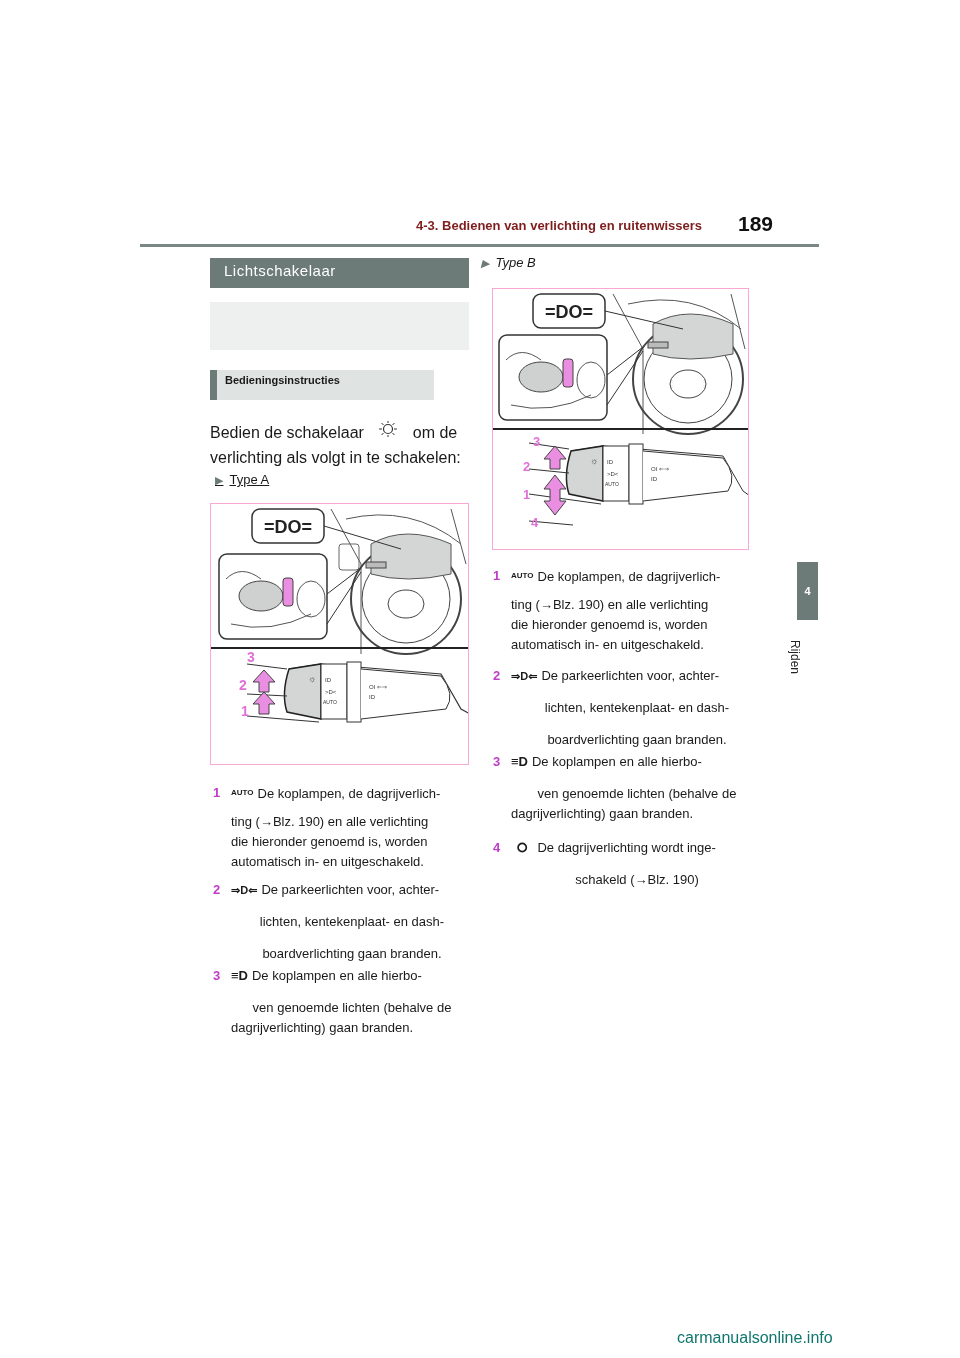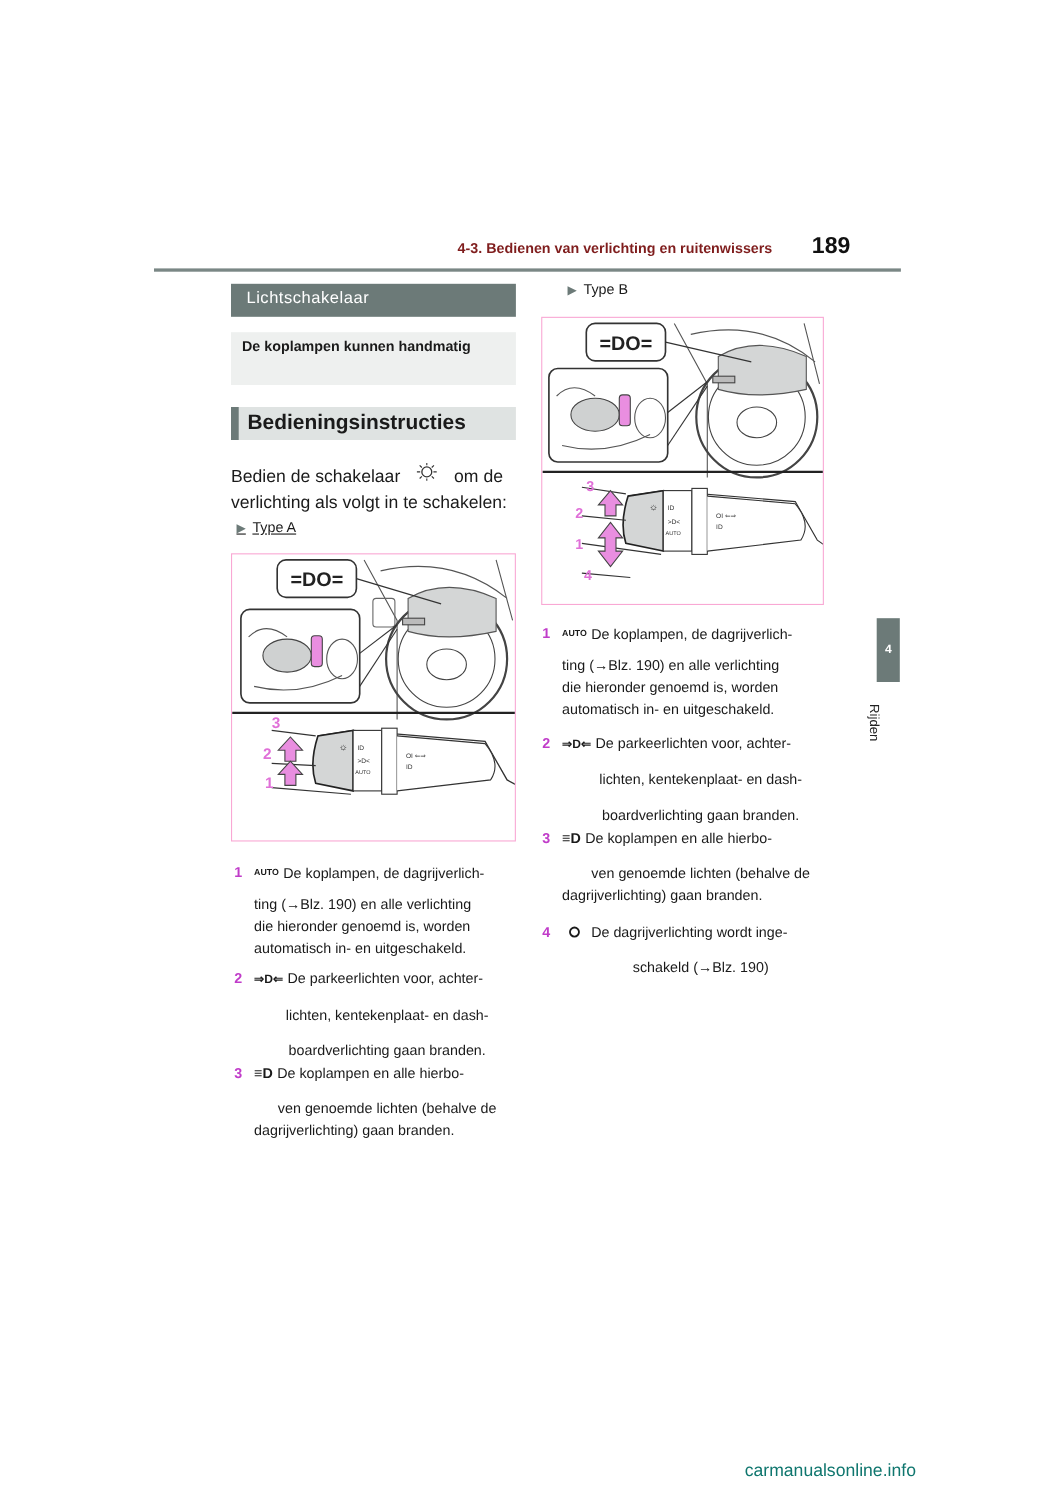--- a/index.html
+++ b/index.html
@@ -9,22 +9,22 @@
   .page-num { position: absolute; left: 738px; top: 212px; font-size: 21px; font-weight: bold; color: #111; }
   .rule { position: absolute; left: 140px; top: 244px; width: 679px; height: 3px; background: #7a8785; }
   .tab { position: absolute; left: 797px; top: 562px; width: 21px; height: 58px; background: #6c7a78;
          color: #fff; font-size: 11px; font-weight: bold; text-align: center; line-height: 58px; }
   .tab-label { position: absolute; left: 788px; top: 640px; font-size: 12px; color: #222;
                writing-mode: vertical-rl; }
   .sec-title { position: absolute; left: 210px; top: 258px; width: 259px; height: 30px; background: #6c7a78;
                color: #fff; font-size: 15px; font-weight: normal; padding: 4px 14px; letter-spacing: 0.5px; }
   .summary { position: absolute; left: 210px; top: 302px; width: 259px; height: 48px; background: #eef0ef;
              font-size: 13px; font-weight: bold; line-height: 22px; padding: 2px 10px; }
-  .sub-title { position: absolute; left: 210px; top: 370px; width: 259px; height: 30px; background: #dfe3e2;
-               border-left: 7px solid #6c7a78; font-size: 19px; font-weight: bold; padding: 4px 8px; }
+  .sub-title { position: absolute; left: 210px; top: 370px; width: 224px; height: 30px; background: #dfe3e2;
+               border-left: 7px solid #6c7a78; font-size: 11px; font-weight: bold; padding: 4px 8px; }
   .para { position: absolute; left: 210px; font-size: 16px; text-align: right; }
   .type-label { position: absolute; font-size: 13px; }
   .tri { color: #6c7a78; font-size: 11px; margin-right: 6px; }
   .figure { position: absolute; border: 1px solid #f9a8d4; background: #fff; overflow: hidden; }
   .item { position: absolute; font-size: 13px; line-height: 20px; }
   .num { position: absolute; left: 0; color: #c03cc9; font-weight: bold; font-size: 13px; }
   .ibody { margin-left: 18px; }
   .ibody .line { display: block; }
   .ibody .line.gap { margin-top: 12px; text-align: center; }
   .sym { display: inline-block; font-weight: bold; margin-right: 4px; }
@@ -37,21 +37,20 @@
 
 <div class="header-title">4-3. Bedienen van verlichting en ruitenwissers</div>
 <div class="page-num">189</div>
 <div class="rule"></div>
 
 <div class="tab">4</div>
 <div class="tab-label">Rijden</div>
 
 <div class="sec-title">Lichtschakelaar</div>
 <div class="summary">
-  <div>De koplampen kunnen handmatig</div>
 </div>
 <div class="sub-title">Bedieningsinstructies</div>
 
 <div class="para" style="top:420px;">
   <span>Bedien de schakelaar</span>
   <span style="display:inline-block;width:40px;text-align:center;">
     <svg width="22" height="18" viewBox="0 0 22 18">
         <circle cx="11" cy="9" r="4.5" fill="none" stroke="#333" stroke-width="1.2"></circle>
         <path d="M2 9h3M17 9h3M11 1v2M11 15v2M4.5 3l2 2M17.5 3l-2 2M4.5 15l2-2M17.5 15l-2-2" stroke="#333" stroke-width="1"></path>
       </svg>
@@ -132,21 +131,21 @@
 </div>
 <div class="item" style="left:213px; top:966px; width:260px;">
   <span class="num">3</span>
   <div class="ibody">
     <span class="line"><span class="sym">≡D</span><span>De koplampen en alle hierbo-</span></span>
     <span class="line gap">ven genoemde lichten (behalve de</span>
     <span class="line">dagrijverlichting) gaan branden.</span>
   </div>
 </div>
 
-<div class="type-label" style="left:516px; top:255px;">
+<div class="type-label" style="left:481px; top:255px;font-style:italic;">
   <span class="tri">▶</span><span>Type B</span>
 </div>
 
 <div class="figure" style="left:492px; top:288px; width:257px; height:262px;">
   <svg width="257" height="262" viewBox="0 0 257 262">
     <path d="M120 5 L150 60 L150 145 M238 5 L252 60 M135 15 Q200 0 248 40" stroke="#555" fill="none"></path>
     <circle cx="195" cy="90" r="55" fill="none" stroke="#444" stroke-width="2"></circle>
     <circle cx="195" cy="90" r="44" fill="none" stroke="#444"></circle>
     <ellipse cx="195" cy="95" rx="18" ry="14" fill="none" stroke="#444"></ellipse>
     <path d="M160 35 Q195 15 240 35 L240 65 Q195 75 160 65 Z" fill="#d4d6d6" stroke="#555"></path>

